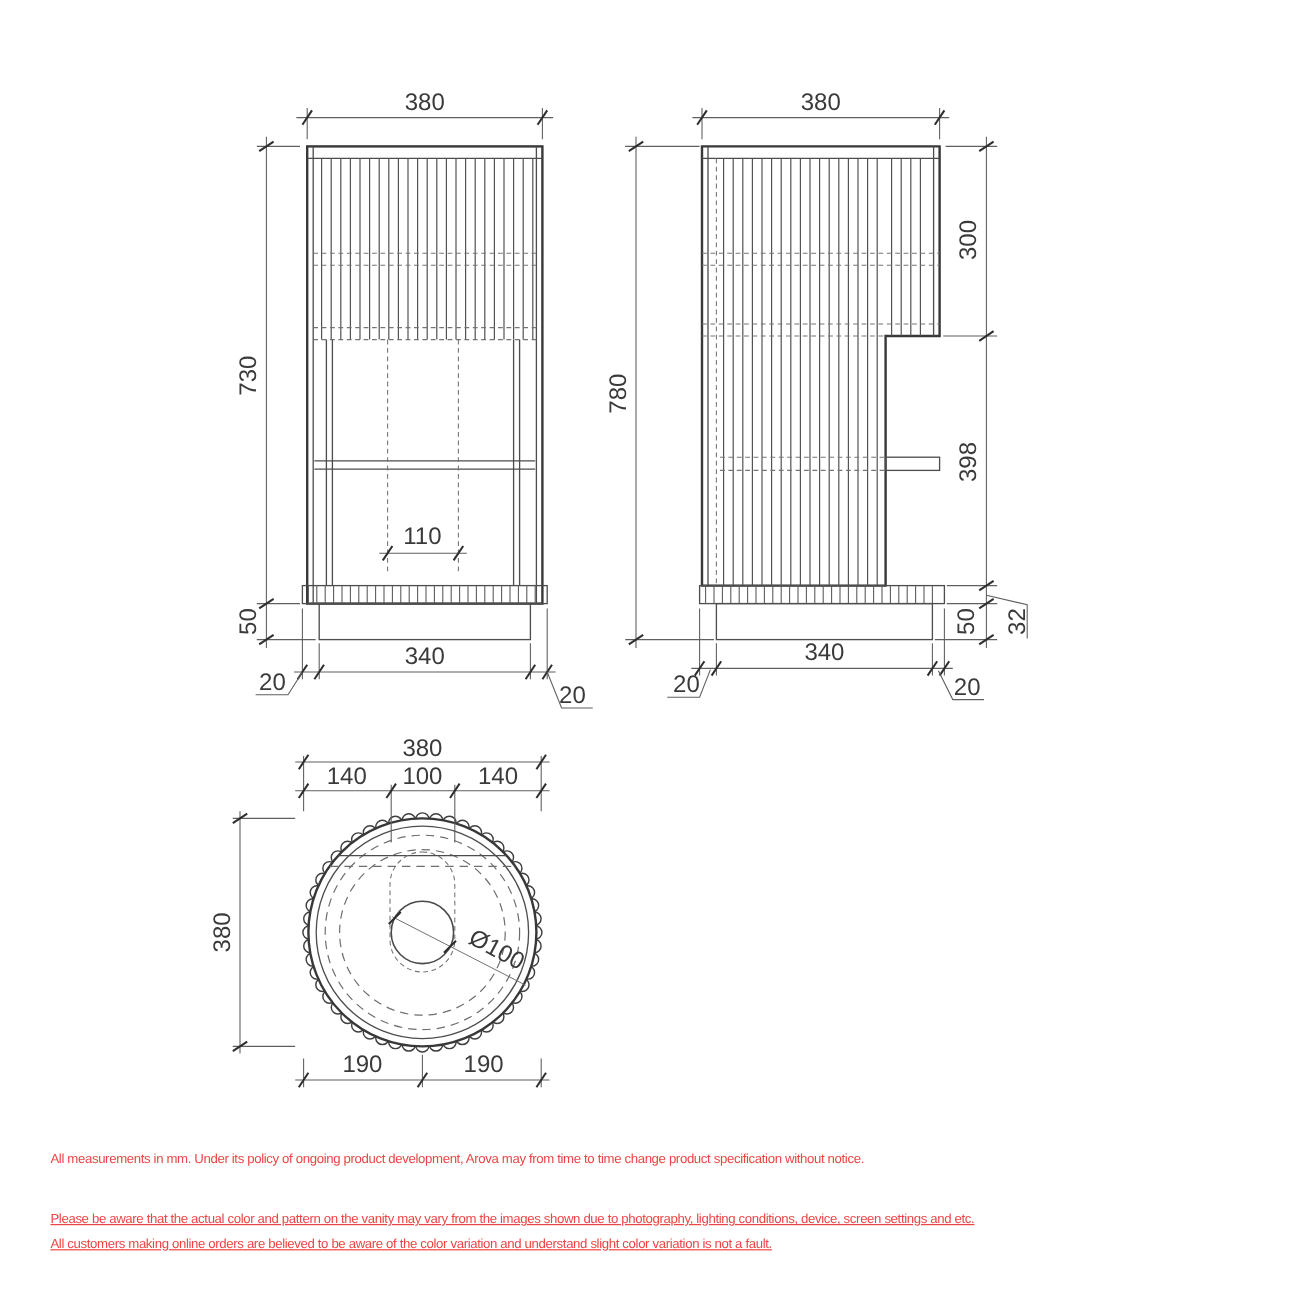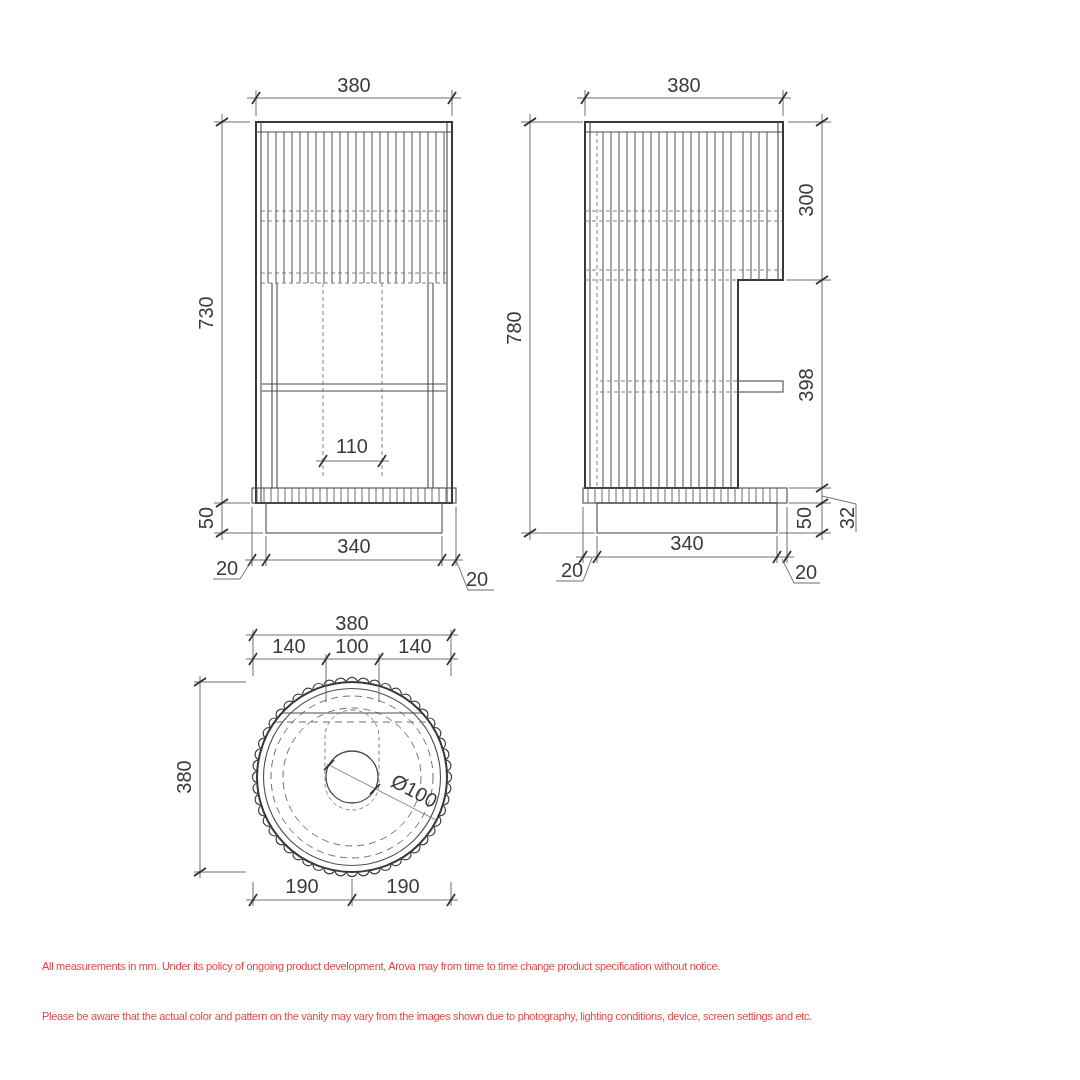--- a/index.html
+++ b/index.html
@@ -381,16 +381,17 @@
       <line x1="447" y1="906" x2="455" y2="894" class="tick"></line>
       <text x="302" y="893" text-anchor="middle" class="lbl">190</text>
       <text x="403" y="893" text-anchor="middle" class="lbl">190</text>
     </g>
   </g>
 </svg>
 
   <div class="notes" style="top:956px;">
     <div>All measurements in mm. Under its policy of ongoing product development, Arova may from time to time change product specification without notice.</div>
   </div>
-  <div class="notes" style="top:1006px;">
+  <div class="notes" style="top:1006px;text-decoration:underline;">
     <div>Please be aware that the actual color and pattern on the vanity may vary from the images shown due to photography, lighting conditions, device, screen settings and etc.</div>
+    <div>All customers making online orders are believed to be aware of the color variation and understand slight color variation is not a fault.</div>
   </div>
 </div>
 
 </body></html>

